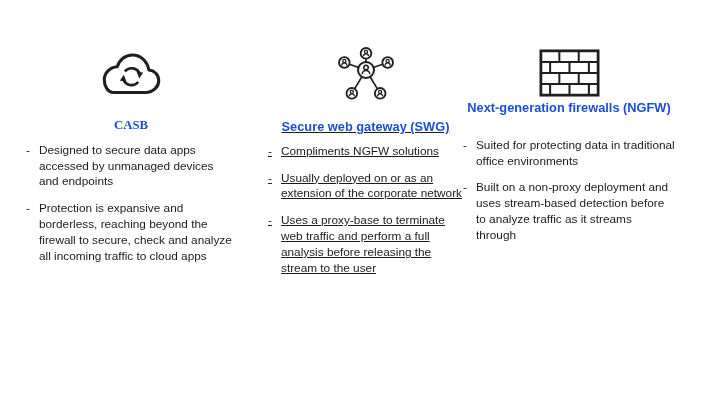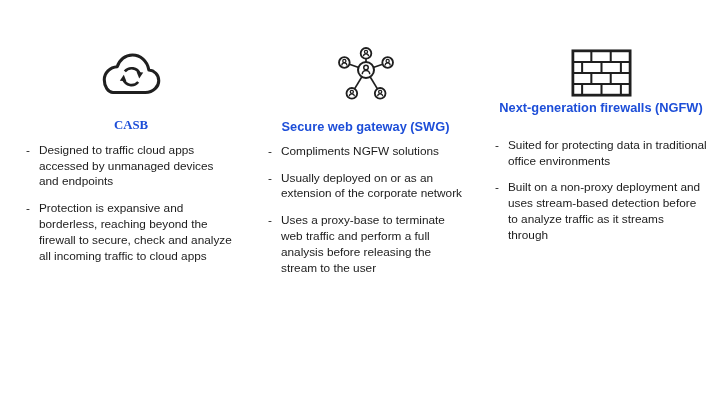--- a/index.html
+++ b/index.html
@@ -4,21 +4,21 @@
 <style>
   html,body{margin:0;padding:0;}
   .slide{
     width:720px;height:405px;background:#ffffff;position:relative;
     font-family:"Liberation Sans", sans-serif;color:#1b1b1b;overflow:hidden;
     box-sizing:border-box;
   }
   .columns{display:flex;padding-left:26px;box-sizing:border-box;}
   .col{box-sizing:border-box;}
   .col-casb{width:210px;margin-right:32px;}
-  .col-swg{width:195px;margin-right:32px;}
+  .col-swg{width:195px;text-decoration:underline;}
   .col-ngfw{width:212px;}
   .icon-box{display:flex;justify-content:center;align-items:flex-start;}
   .col-casb .icon-box{margin-top:46px;height:58px;}
   .col-swg  .icon-box{margin-top:45px;height:60px;}
   .col-ngfw .icon-box{margin-top:49px;height:48px;}
   .col-title{
     text-align:center;font-size:12.8px;font-weight:bold;line-height:1.22;
     margin:0;color:#1d4ed8;
   }
   .col-casb .col-title{margin-top:14px;font-family:Liberation Serif, serif;}
@@ -46,21 +46,21 @@
           <path d="M30 24.5 A8.5 8.5 0 0 1 44.5 27" fill="none" stroke="#1f1f1f" stroke-width="2.6"></path>
           <path d="M41.5 25.2 L47.9 25.6 L44 31.4 Z" fill="#1f1f1f"></path>
           <path d="M43 34.8 A8.5 8.5 0 0 1 28.5 32.2" fill="none" stroke="#1f1f1f" stroke-width="2.6"></path>
           <path d="M31.5 34 L25.1 33.6 L29 27.8 Z" fill="#1f1f1f"></path>
         </svg>
       </div>
       <h2 class="col-title">CASB</h2>
       <ul class="bullets">
         <li class="bullet">
           <span class="dash">-</span>
-          <span class="bullet-text">Designed to traffic cloud apps accessed by unmanaged devices and endpoints</span>
+          <span class="bullet-text">Designed to secure data apps accessed by unmanaged devices and endpoints</span>
         </li>
         <li class="bullet">
           <span class="dash">-</span>
           <span class="bullet-text">Protection is expansive and borderless, reaching beyond the firewall to secure, check and analyze all incoming traffic to cloud apps</span>
         </li>
       </ul>
     </section>
 
     <section class="col col-swg">
       <div class="icon-box">

